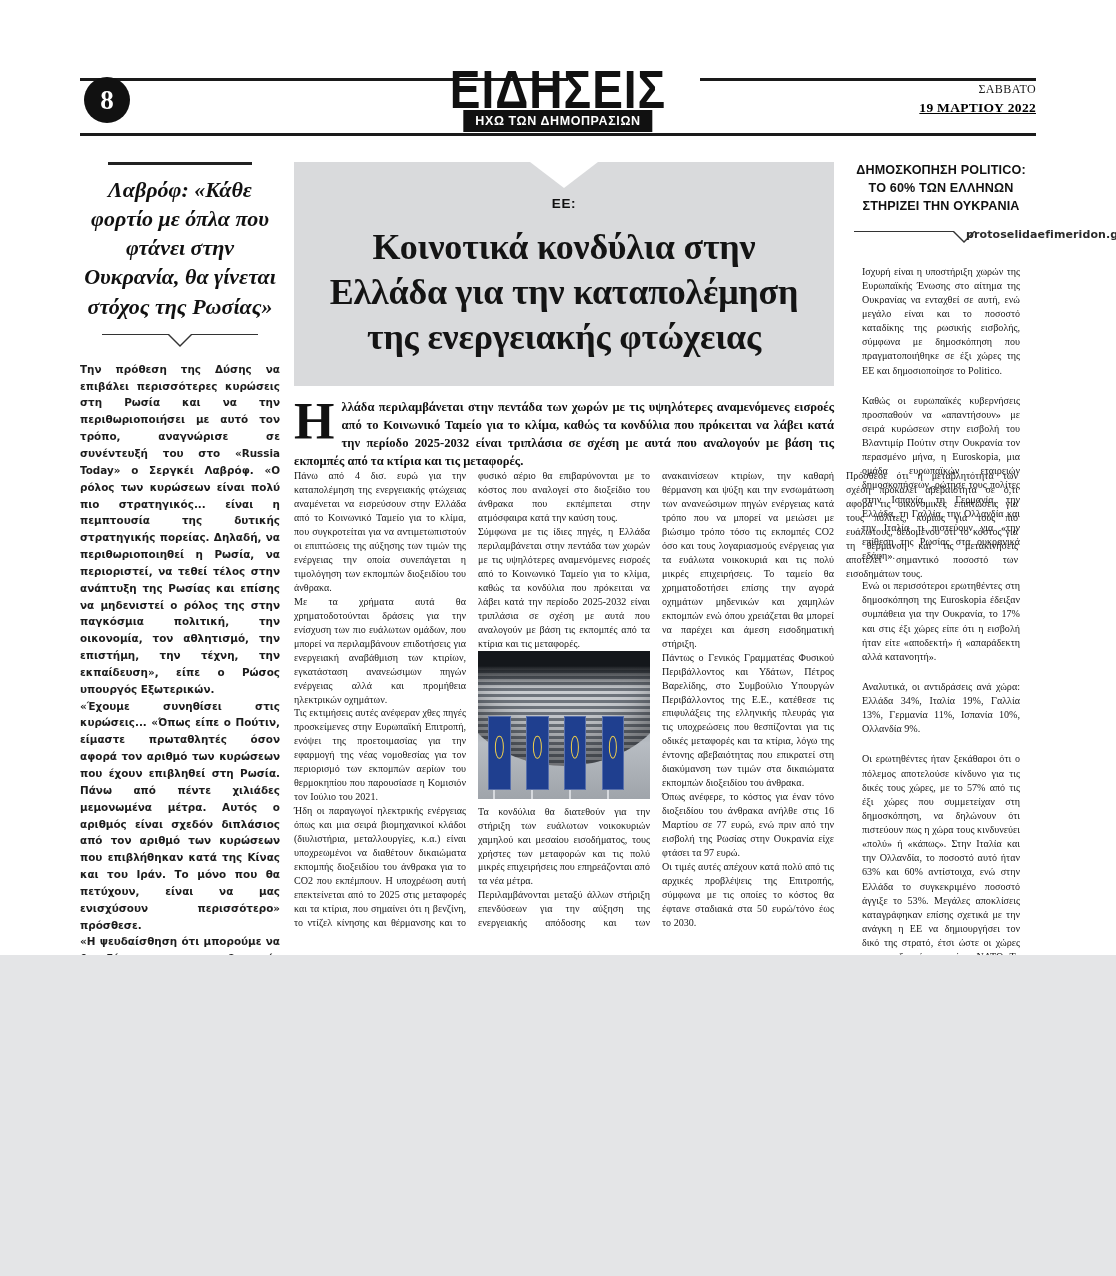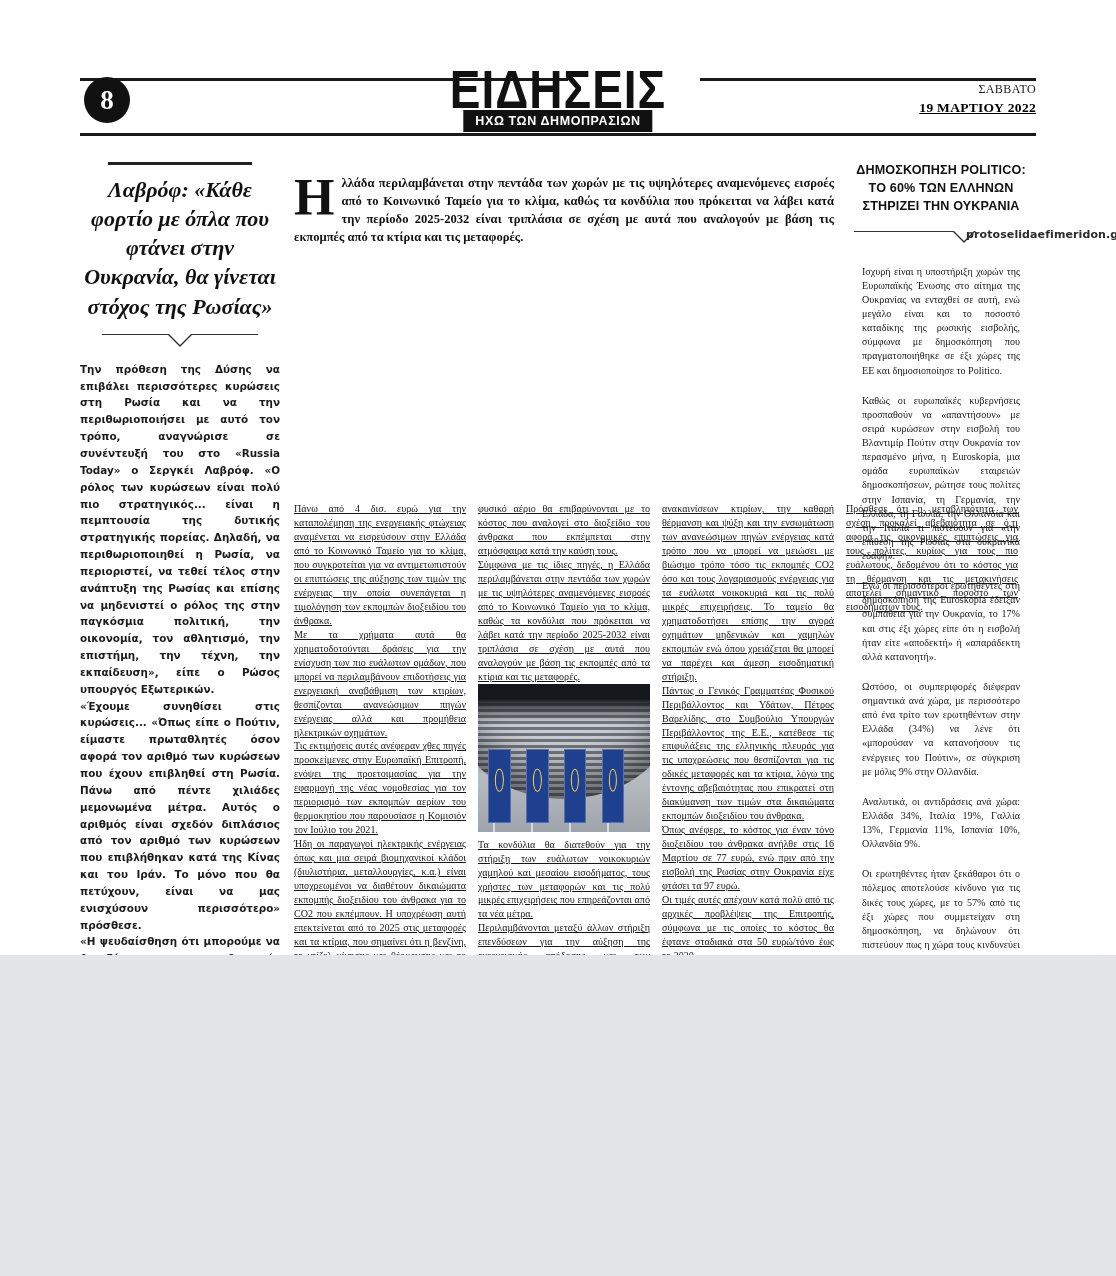--- a/index.html
+++ b/index.html
@@ -91,24 +91,24 @@
     margin-top:12px;font-family:"Liberation Serif", serif;font-size:12.6px;
     line-height:1.44;text-align:justify;color:#111;font-weight:bold;
   }
   .lead::first-letter{
     float:left;font-size:52px;line-height:.86;font-weight:bold;
     padding:2px 7px 0 0;font-family:"Liberation Serif", serif;
   }
 
   
   .body3{
-    position:absolute;left:294px;top:502px;width:540px;height:470px;
+    position:absolute;left:294px;top:469px;width:540px;height:470px;
     column-count:3;column-gap:12px;column-fill:auto;
     font-family:"Liberation Serif", serif;font-size:10.1px;line-height:1.385;
-    text-align:justify;color:#161616;text-decoration:underline;
+    text-align:justify;color:#161616;
   }
   .body3 p{margin:0;text-indent:0;}
   .photo{
     float:right;width:100%;height:148px;margin:0 0 6px 0;
     background:#4a4e55;position:relative;overflow:hidden;
   }
 
   
   .ph-sky{position:absolute;inset:0;background:
     linear-gradient(#2b2f36 0%, #3b4049 18%, #6d737c 34%, #9aa0a7 48%, #b8bdc3 62%, #9fa4aa 100%);}
@@ -190,26 +190,31 @@
     <div class="sb-body">
       <p>Την πρόθεση της Δύσης να επιβάλει περισσότερες κυρώσεις στη Ρωσία και να την περιθωριοποιήσει με αυτό τον τρόπο, αναγνώρισε σε συνέντευξή του στο «Russia Today» ο Σεργκέι Λαβρόφ. «Ο ρόλος των κυρώσεων είναι πολύ πιο στρατηγικός... είναι η πεμπτουσία της δυτικής στρατηγικής πορείας. Δηλαδή, να περιθωριοποιηθεί η Ρωσία, να περιοριστεί, να τεθεί τέλος στην ανάπτυξη της Ρωσίας και επίσης να μηδενιστεί ο ρόλος της στην παγκόσμια πολιτική, την οικονομία, τον αθλητισμό, την επιστήμη, την τέχνη, την εκπαίδευση», είπε ο Ρώσος υπουργός Εξωτερικών.</p>
       <p>«Έχουμε συνηθίσει στις κυρώσεις... «Όπως είπε ο Πούτιν, είμαστε πρωταθλητές όσον αφορά τον αριθμό των κυρώσεων που έχουν επιβληθεί στη Ρωσία. Πάνω από πέντε χιλιάδες μεμονωμένα μέτρα. Αυτός ο αριθμός είναι σχεδόν διπλάσιος από τον αριθμό των κυρώσεων που επιβλήθηκαν κατά της Κίνας και του Ιράν. Το μόνο που θα πετύχουν, είναι να μας ενισχύσουν περισσότερο» πρόσθεσε.</p>
       <p>«Η ψευδαίσθηση ότι μπορούμε να βασιζόμαστε στους δυτικούς εταίρους έχει καταστραφεί εντελώς. Τώρα μπορούμε να βασιστούμε μόνο στον εαυτό μας και σε αυτούς τους συμμάχους που θα παραμείνουν δίπλα μας. Αυτό είναι το κύριο συμπέρασμα για τη Ρωσία στο ζήτημα της γεωπολιτικής», συνέχισε ο Λαβρόφ.</p>
       <p>Στη συνέχεια, ο Λαβρόφ δήλωσε πως η ρωσική πλευρά δεν αποκλείει το ενδεχόμενο η Ουκρανία να είναι το μεγαλύτερο βιοεργαστήριο του Πενταγώνου.</p>
       <p>«Άνοιξαν και άλλα έγγραφα, αυτά είναι έγγραφα που σχετίζονται με τις στρατιωτικές βιολογικές δραστηριότητες των αμερικανικών εργαστηρίων στην Ουκρανία. Αυτά είναι έγγραφα υπογεγραμμένα από Ουκρανούς αξιωματούχους και Αμερικανούς», είπε ο Λαβρόφ και πρόσθεσε ότι οι Ηνωμένες Πολιτείες έχουν πολλά τέτοια εργαστήρια σε όλη την περίμετρο της Ρωσίας, στις χώρες της πρώην ΕΣΣΔ.</p>
     </div>
   </div>
 
   <div class="col-main">
+    <div class="hl-box">
+      <div class="hl-notch"></div>
+      <div class="hl-kicker">ΕΕ:</div>
+      <div class="hl-title">Κοινοτικά κονδύλια στην Ελλάδα για την καταπολέμηση της ενεργειακής φτώχειας</div>
+    </div>
     <div class="lead">Ηλλάδα περιλαμβάνεται στην πεντάδα των χωρών με τις υψηλότερες αναμενόμενες εισροές από το Κοινωνικό Ταμείο για το κλίμα, καθώς τα κονδύλια που πρόκειται να λάβει κατά την περίοδο 2025-2032 είναι τριπλάσια σε σχέση με αυτά που αναλογούν με βάση τις εκπομπές από τα κτίρια και τις μεταφορές.</div>
   </div>
 
   <div class="body3">
     <p>Πάνω από 4 δισ. ευρώ για την καταπολέμηση της ενεργειακής φτώχειας αναμένεται να εισρεύσουν στην Ελλάδα από το Κοινωνικό Ταμείο για το κλίμα, που συγκροτείται για να αντιμετωπιστούν οι επιπτώσεις της αύξησης των τιμών της ενέργειας την οποία συνεπάγεται η τιμολόγηση των εκπομπών διοξειδίου του άνθρακα.</p>
-    <p>Με τα χρήματα αυτά θα χρηματοδοτούνται δράσεις για την ενίσχυση των πιο ευάλωτων ομάδων, που μπορεί να περιλαμβάνουν επιδοτήσεις για ενεργειακή αναβάθμιση των κτιρίων, θεσπίζονται ανανεώσιμων πηγών ενέργειας αλλά και προμήθεια ηλεκτρικών οχημάτων.</p>
+    <p>Με τα χρήματα αυτά θα χρηματοδοτούνται δράσεις για την ενίσχυση των πιο ευάλωτων ομάδων, που μπορεί να περιλαμβάνουν επιδοτήσεις για ενεργειακή αναβάθμιση των κτιρίων, εγκατάσταση ανανεώσιμων πηγών ενέργειας αλλά και προμήθεια ηλεκτρικών οχημάτων.</p>
     <p>Τις εκτιμήσεις αυτές ανέφεραν χθες πηγές προσκείμενες στην Ευρωπαϊκή Επιτροπή, ενόψει της προετοιμασίας για την εφαρμογή της νέας νομοθεσίας για τον περιορισμό των εκπομπών αερίων του θερμοκηπίου που παρουσίασε η Κομισιόν τον Ιούλιο του 2021.</p>
     <p>Ήδη οι παραγωγοί ηλεκτρικής ενέργειας όπως και μια σειρά βιομηχανικοί κλάδοι (διυλιστήρια, μεταλλουργίες, κ.α.) είναι υποχρεωμένοι να διαθέτουν δικαιώματα εκπομπής διοξειδίου του άνθρακα για το CO2 που εκπέμπουν. Η υποχρέωση αυτή επεκτείνεται από το 2025 στις μεταφορές και τα κτίρια, που σημαίνει ότι η βενζίνη, το ντίζελ κίνησης και θέρμανσης και το φυσικό αέριο θα επιβαρύνονται με το κόστος που αναλογεί στο διοξείδιο του άνθρακα που εκπέμπεται στην ατμόσφαιρα κατά την καύση τους.</p>
     <p>Σύμφωνα με τις ίδιες πηγές, η Ελλάδα περιλαμβάνεται στην πεντάδα των χωρών με τις υψηλότερες αναμενόμενες εισροές από το Κοινωνικό Ταμείο για το κλίμα, καθώς τα κονδύλια που πρόκειται να λάβει κατά την περίοδο 2025-2032 είναι τριπλάσια σε σχέση με αυτά που αναλογούν με βάση τις εκπομπές από τα κτίρια και τις μεταφορές.</p>
     <div class="photo">
       <div class="ph-sky"></div>
       <div class="ph-dome"></div>
       <div class="ph-darktop"></div>
       <div class="ph-pole" style="left:9%;"></div>
       <div class="ph-flag" style="left:6%;"></div>
       <div class="ph-pole" style="left:31%;"></div>
@@ -232,21 +237,20 @@
     <div class="rs-divider">
       <div class="ln"></div>
         <div class="chev"></div>
         <div class="chev-in"></div>
       <div class="rs-site">protoselidaefimeridon.gr</div>
     </div>
     <div class="rs-body">
       <p>Ισχυρή είναι η υποστήριξη χωρών της Ευρωπαϊκής Ένωσης στο αίτημα της Ουκρανίας να ενταχθεί σε αυτή, ενώ μεγάλο είναι και το ποσοστό καταδίκης της ρωσικής εισβολής, σύμφωνα με δημοσκόπηση που πραγματοποιήθηκε σε έξι χώρες της ΕΕ και δημοσιοποίησε το Politico.</p>
       <p>Καθώς οι ευρωπαϊκές κυβερνήσεις προσπαθούν να «απαντήσουν» με σειρά κυρώσεων στην εισβολή του Βλαντιμίρ Πούτιν στην Ουκρανία τον περασμένο μήνα, η Euroskopia, μια ομάδα ευρωπαϊκών εταιρειών δημοσκοπήσεων, ρώτησε τους πολίτες στην Ισπανία, τη Γερμανία, την Ελλάδα, τη Γαλλία, την Ολλανδία και την Ιταλία τι πιστεύουν για «την επίθεση της Ρωσίας στα ουκρανικά εδάφη».</p>
       <p>Ενώ οι περισσότεροι ερωτηθέντες στη δημοσκόπηση της Euroskopia έδειξαν συμπάθεια για την Ουκρανία, το 17% και στις έξι χώρες είπε ότι η εισβολή ήταν είτε «αποδεκτή» ή «απαράδεκτη αλλά κατανοητή».</p>
-      <p>Ωστόσο, οι συμπεριφορές διέφεραν σημαντικά ανά χώρα, με περισσότερο από ένα τρίτο των ερωτηθέντων στην Ελλάδα (34%) να λένε ότι «μπορούσαν να κατανοήσουν τις ενέργειες του Πούτιν», σε σύγκριση με μόλις 9% στην Ολλανδία.</p>
       <p>Αναλυτικά, οι αντιδράσεις ανά χώρα: Ελλάδα 34%, Ιταλία 19%, Γαλλία 13%, Γερμανία 11%, Ισπανία 10%, Ολλανδία 9%.</p>
       <p>Οι ερωτηθέντες ήταν ξεκάθαροι ότι ο πόλεμος αποτελούσε κίνδυνο για τις δικές τους χώρες, με το 57% από τις έξι χώρες που συμμετείχαν στη δημοσκόπηση, να δηλώνουν ότι πιστεύουν πως η χώρα τους κινδυνεύει «πολύ» ή «κάπως». Στην Ιταλία και την Ολλανδία, το ποσοστό αυτό ήταν 63% και 60% αντίστοιχα, ενώ στην Ελλάδα το συγκεκριμένο ποσοστό άγγιξε το 53%. Μεγάλες αποκλίσεις καταγράφηκαν επίσης σχετικά με την ανάγκη η ΕΕ να δημιουργήσει τον δικό της στρατό, έτσι ώστε οι χώρες να μην εξαρτώνται από το ΝΑΤΟ. Το 63% των ερωτηθέντων στην Ελλάδα υποστήριξε την ιδέα, σε σύγκριση με μόλις 27% στην Ολλανδία. Υπήρξε επίσης ισχυρή υποστήριξη στη Γαλλία και την Ισπανία, η καθεμία με 51%, αλλά και μεγαλύτερη «αντιπολίτευση» στη Γερμανία και την Ιταλία, με 36% και 35% αντίστοιχα.</p>
       <p>Στο θέμα της ένταξης της Ουκρανίας της ΕΕ, η πλειοψηφία των Ισπανών (53%) απαντά «ναι, αμέσως», ενώ ισχυρή είναι η στήριξη και από την Γερμανία, καθώς το 63% απαντά «ναι, αμέσως» ή «ναι, αλλά σε 2 χρόνια».</p>
     </div>
   </div>
 
   <div class="ad">
 
     <div class="cursor">
       

